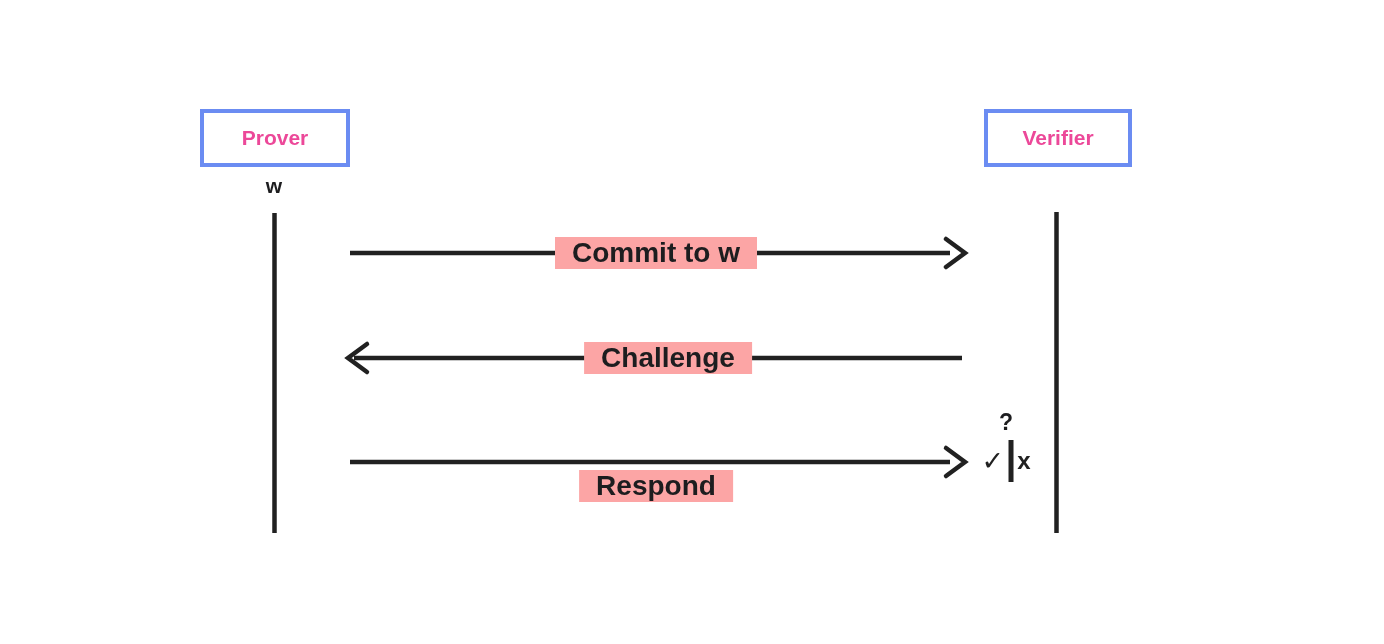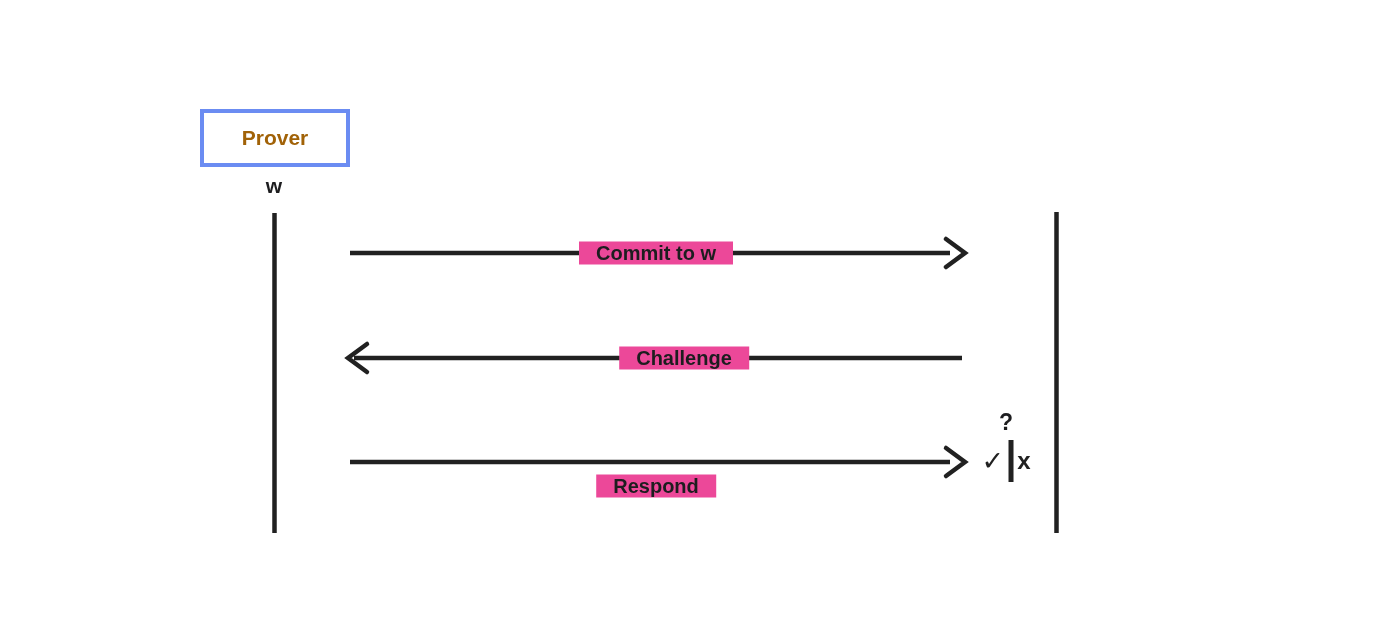--- a/index.html
+++ b/index.html
@@ -15,45 +15,45 @@
   }
   .actor-box {
     position: absolute;
     display: flex;
     align-items: center;
     justify-content: center;
     border: 4px solid #6b8cf2;
     background: #ffffff;
     font-size: 21px;
     font-weight: 700;
-    color: #a16207;
+    color: #ec4899;
   }
   .actor-box.prover   { left: 200px; top: 109px; width: 150px; height: 58px; }
   .actor-box.verifier { left: 984px; top: 109px; width: 148px; height: 58px; }
   .secret-label {
     position: absolute;
     left: 274px; top: 174px;
     transform: translateX(-50%);
     font-size: 21px;
     font-weight: 700;
     color: #1d1d1f;
   }
   svg.wires { position: absolute; left: 0; top: 0; }
   .msg-label {
     position: absolute;
     transform: translate(-50%, -50%);
-    background: #ec4899;
+    background: #fca5a5;
     padding: 0 17px;
-    font-size: 20px;
+    font-size: 28px;
     font-weight: 700;
     white-space: nowrap;
     color: #1d1d1f;
   }
   .msg-label.m1 { left: 656px; top: 253px; }
-  .msg-label.m2 { left: 684px; top: 358px; }
+  .msg-label.m2 { left: 668px; top: 358px; }
   .msg-label.m3 { left: 656px; top: 486px; }
   .question-mark {
     position: absolute;
     left: 1006px; top: 422px;
     transform: translate(-50%, -50%);
     font-size: 23px;
     font-weight: 700;
     color: #1d1d1f;
   }
   .verdict {
@@ -83,20 +83,23 @@
   }
 </style>
 </head>
 <body>
 
 <div class="canvas">
 
   <div class="actor-box prover">
     <span>Prover</span>
   </div>
+  <div class="actor-box verifier">
+    <span>Verifier</span>
+  </div>
 
   <span class="secret-label">w</span>
 
   <svg class="wires" width="1384" height="644" viewBox="0 0 1384 644">
 
     <line x1="274.5" y1="213" x2="274.5" y2="533" stroke-width="4.5" stroke="#212121"></line>
     <line x1="1056.5" y1="212" x2="1056.5" y2="533" stroke-width="4.5" stroke="#212121"></line>
 
     <line x1="350" y1="253" x2="950" y2="253" stroke-width="4.5" stroke="#212121"></line>
     <polyline points="946,239 965,253 946,267" fill="none" stroke-width="4.5" stroke-linecap="round" stroke-linejoin="miter" stroke="#212121"></polyline>

